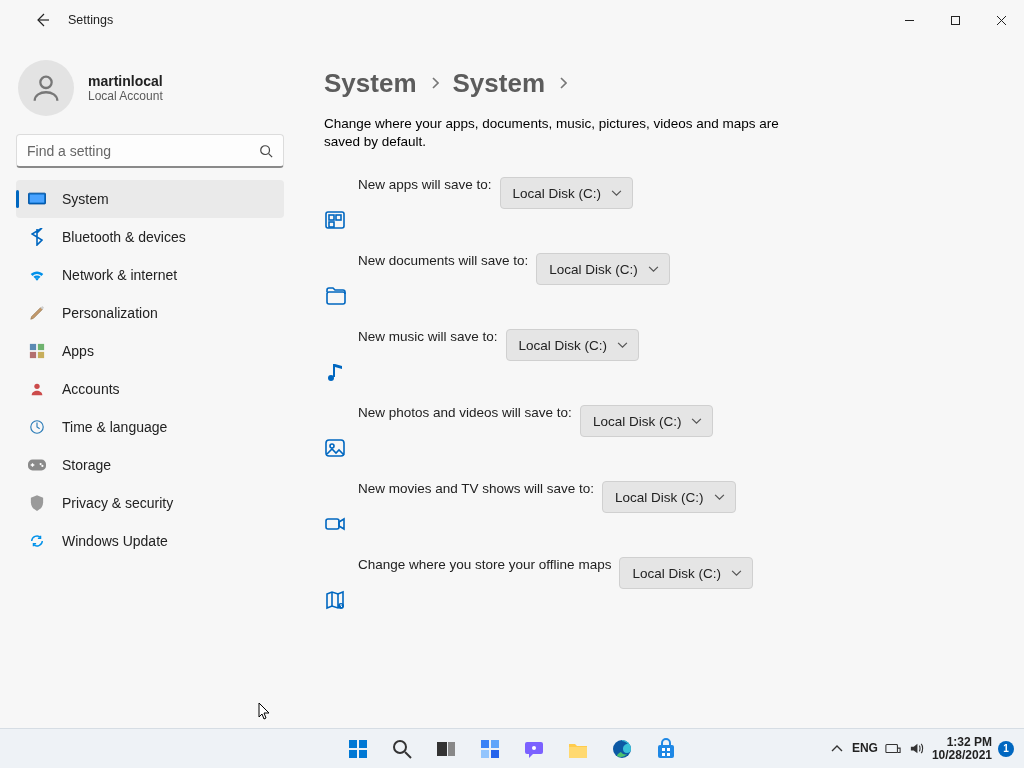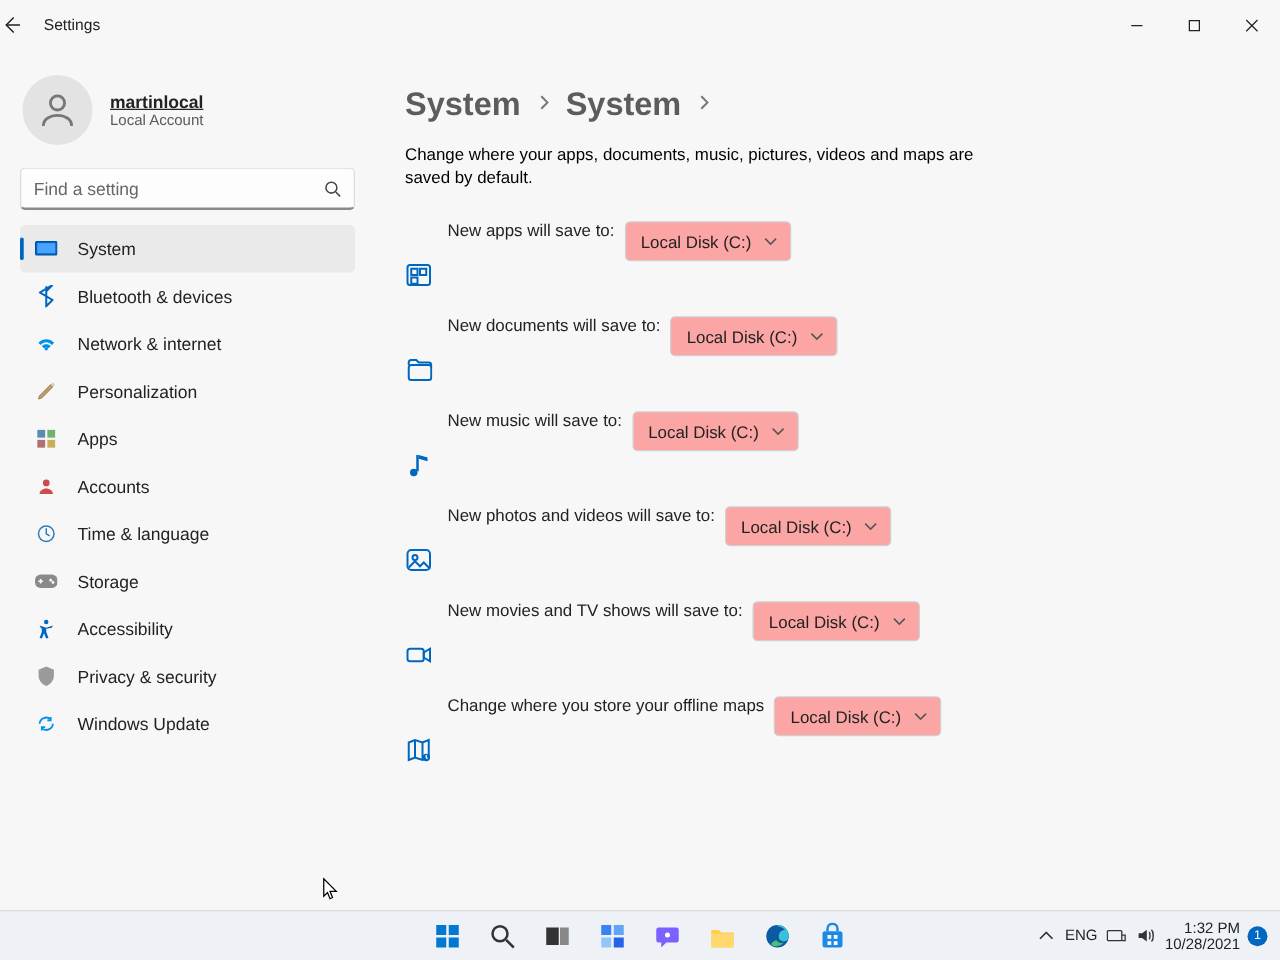--- a/index.html
+++ b/index.html
@@ -4,40 +4,40 @@
 <style>
   * { box-sizing: border-box; margin: 0; padding: 0; font-family: "Segoe UI", "Segoe UI Variable", Arial, sans-serif; }
   html, body { width: 1024px; height: 768px; overflow: hidden; background: #f7f7f7; }
   .window {
     width: 1024px; height: 728px; background: #f7f7f7; position: relative;
     display: flex; flex-direction: column;
   }
   
   .titlebar {
     height: 40px; display: flex; align-items: center; justify-content: space-between;
-    padding: 0 0 0 1px;
+    padding: 0 0 0 34px;
   }
   .titlebar-left { display: flex; align-items: center; gap: 18px; }
   .back-btn { width: 16px; height: 16px; display:flex; align-items:center; justify-content:center; color:#222; }
   .titlebar-title { font-size: 12.5px; color: #222; }
   .win-controls { display: flex; }
   .win-btn { width: 46px; height: 32px; display:flex; align-items:center; justify-content:center; color:#222; }
   .win-btn svg { width: 11px; height: 11px; }
 
   
   .body { flex: 1; display: flex; overflow: hidden; }
 
   
   .sidebar { width: 300px; padding: 10px 8px 0 16px; display:flex; flex-direction:column; }
   .profile { display:flex; align-items:center; gap: 14px; padding: 10px 0 12px 2px; }
   .avatar {
     width: 56px; height: 56px; border-radius: 50%; background: #e3e3e3;
     display:flex; align-items:center; justify-content:center; color:#777;
   }
-  .profile-name { font-size: 14px; font-weight: 600; color:#222;text-decoration:underline; }
+  .profile-name { font-size: 14px; font-weight: 600; color:#222; }
   .profile-sub { font-size: 12px; color:#5a5a5a; }
 
   .search {
     margin: 6px 8px 12px 0; height: 34px; background: #fdfdfd; border: 1px solid #dcdcdc;
     border-bottom: 2px solid #8a8a8a; border-radius: 4px;
     display:flex; align-items:center; padding: 0 10px 0 10px;
   }
   .search input {
     flex:1; border:none; outline:none; background:transparent; font-size: 14px; color:#444;
   }
@@ -62,30 +62,30 @@
   .bc-sep { color:#777; }
   .bc-current { font-size: 26px; font-weight: 600; color:#111; }
 
   .description { font-size: 13.5px; color:#000000; max-width: 470px; line-height: 1.35; margin-bottom: 26px; }
 
   .setting-row { display:flex; align-items:flex-start; gap: 12px; margin-bottom: 22px; }
   .setting-icon { width: 22px; height: 22px; color:#0067c0; margin-top: 32px; flex-shrink:0; display:flex; align-items:center; justify-content:center; }
   .setting-body { display:flex; flex-direction:row; gap:8px; }
   .setting-label { font-size: 13.5px; color:#222; }
   .dropdown {
-    height: 32px; min-width: 128px; background:#fca5a5; border:1px solid #d0d0d0; border-radius:4px;
+    height: 32px; min-width: 128px; background:#e5e5e5; border:1px solid #d0d0d0; border-radius:4px;
     display:flex; align-items:center; justify-content:space-between; padding: 0 10px 0 12px; gap: 10px;
     font-size: 13.5px; color:#222;
   }
   .chevdown { color:#555; }
 
   
   .taskbar {
     width: 1024px; height: 40px; background: #eef2f6; border-top: 1px solid #d6dde4;
-    display:flex; align-items:center; position:relative;
+    display:flex; align-items:center; position:relative;font-weight:bold;
   }
   .task-center { position:absolute; left:50%; transform:translateX(-50%); display:flex; align-items:center; gap: 6px; }
   .task-btn { width: 38px; height: 38px; display:flex; align-items:center; justify-content:center; border-radius:4px; }
   .task-btn svg { width: 22px; height: 22px; }
   .task-right { margin-left:auto; display:flex; align-items:center; gap: 6px; padding-right: 10px; }
   .tray-text { font-size: 12px; color:#222; text-align:right; line-height: 1.05; }
   .tray-icon { width: 18px; height: 18px; display:flex; align-items:center; justify-content:center; color:#333; }
   .notif-dot {
     width: 16px; height: 16px; border-radius:50%; background:#0067c0; color:#fff;
     font-size: 10px; display:flex; align-items:center; justify-content:center;
@@ -223,29 +223,20 @@
                 <path d="M5 0h10a5 5 0 015 5v2a5 5 0 01-5 5H5a5 5 0 01-5-5V5a5 5 0 015-5z"></path>
                 <circle cx="14" cy="5" r="1.2" fill="#fff"></circle>
                 <circle cx="16" cy="7" r="1.2" fill="#fff"></circle>
                 <path d="M5 4v4M3 6h4" stroke="#fff" stroke-width="1.4"></path>
               </svg>
           </span>
           <span>Storage</span>
         </div>
         <div class="nav-item">
           <span class="nav-icon">
-            <svg viewBox="0 0 18 18" width="16" height="16" fill="#0067c0">
-                <circle cx="9" cy="3" r="2"></circle>
-                <path d="M3 6l6 2 6-2-1 2-5 1v3l2 5-2 1-2-5-2 5-2-1 2-5v-3L4 8 3 6z"></path>
-              </svg>
-          </span>
-          <span>Accessibility</span>
-        </div>
-        <div class="nav-item">
-          <span class="nav-icon">
             <svg viewBox="0 0 16 18" width="14" height="16" fill="#9a9a9a">
                 <path d="M8 0l7 3v5c0 5-3 8-7 10-4-2-7-5-7-10V3l7-3z"></path>
               </svg>
           </span>
           <span>Privacy &amp; security</span>
         </div>
         <div class="nav-item">
           <span class="nav-icon">
             <svg viewBox="0 0 18 18" width="16" height="16" fill="none" stroke="#0091ea" stroke-width="1.6">
                 <path d="M3 9a6 6 0 0110-4M15 9a6 6 0 01-10 4"></path>

